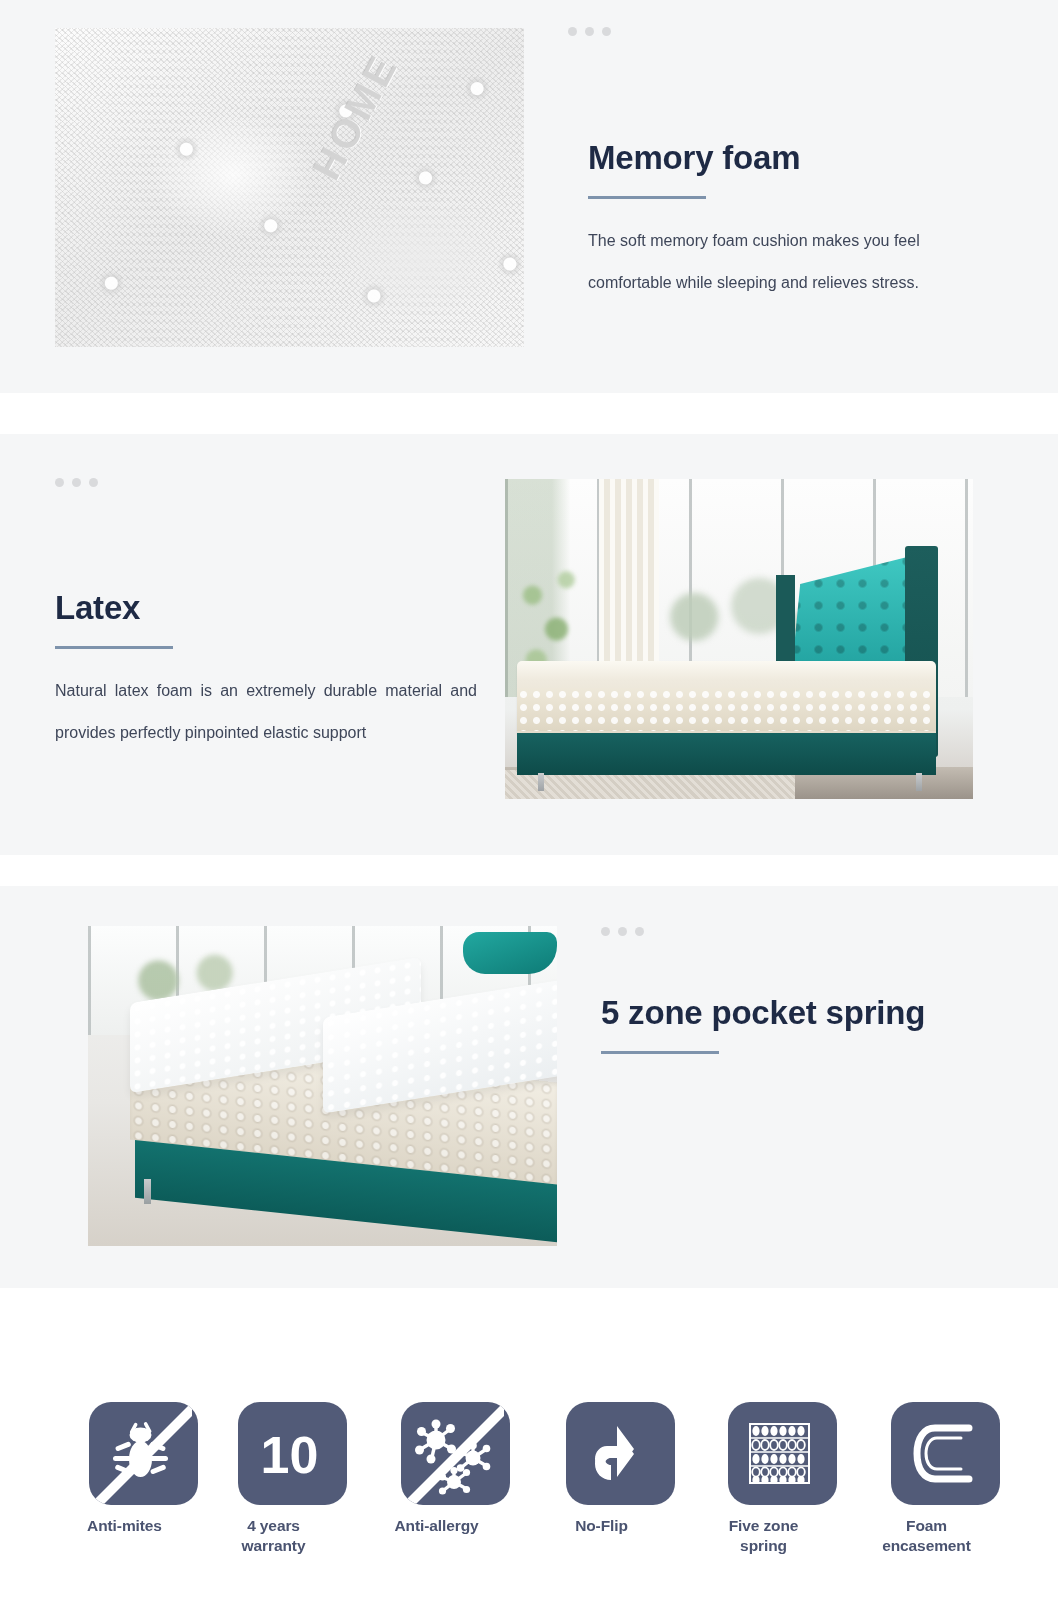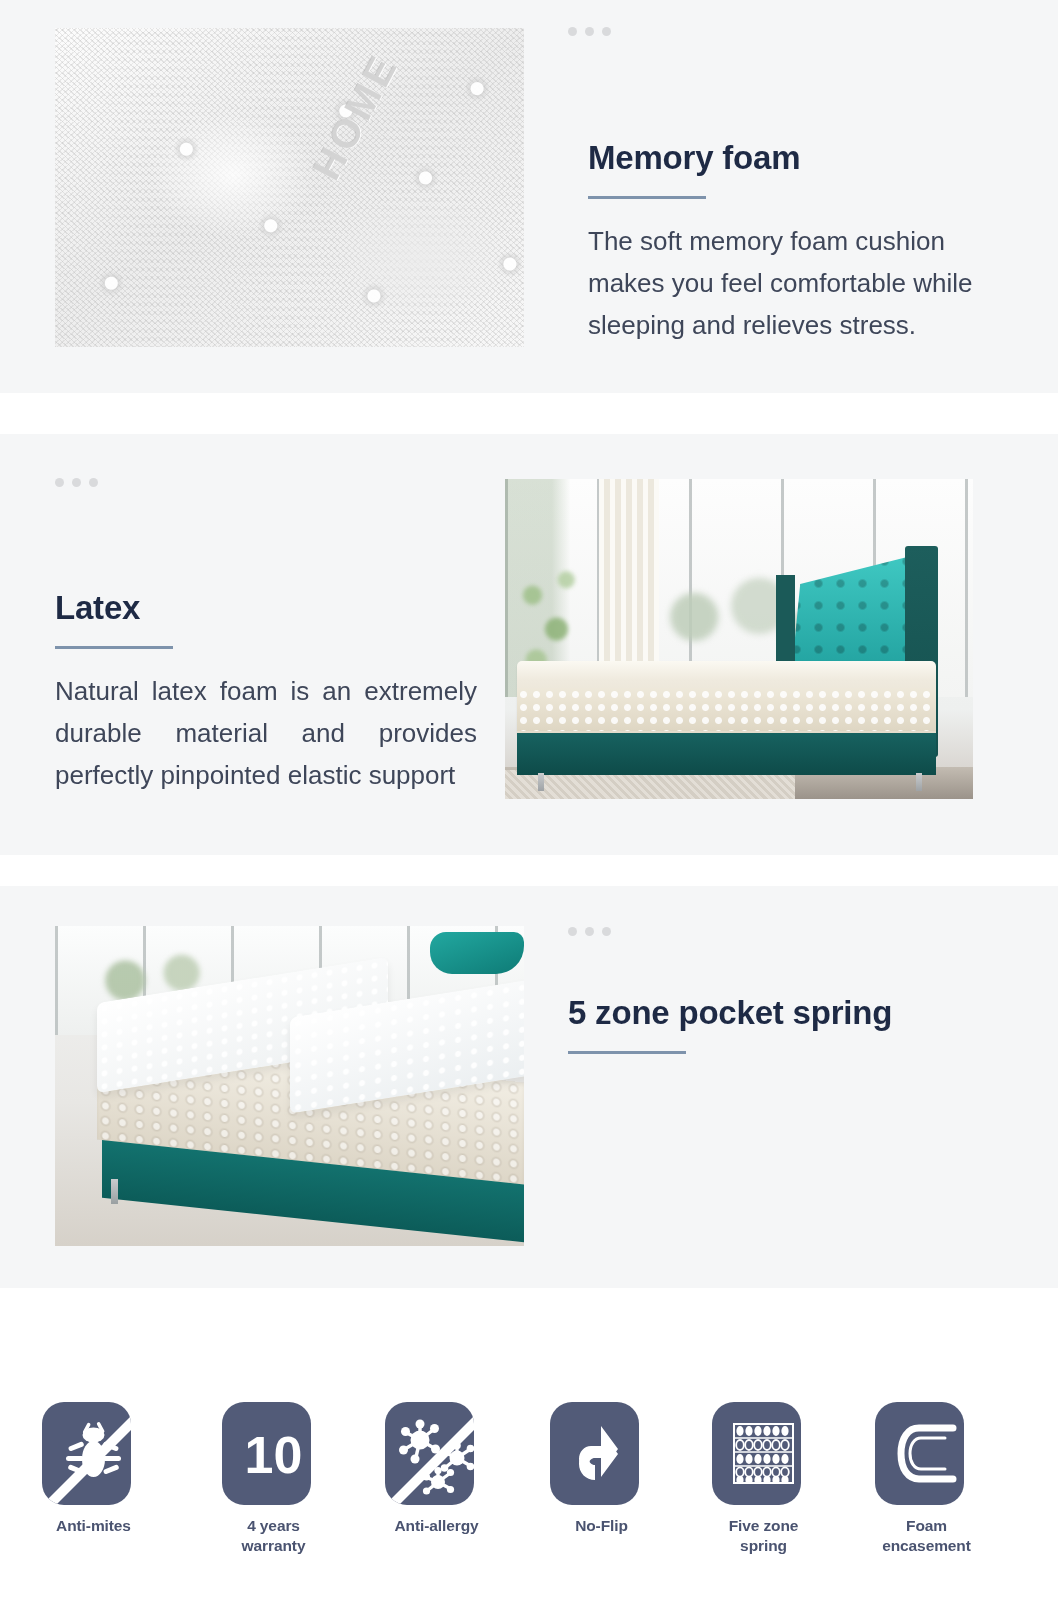--- a/index.html
+++ b/index.html
@@ -38,36 +38,36 @@
   .heading{
     font-size:33px; font-weight:bold; color:#1e2a45;
     letter-spacing:-0.2px; line-height:1.1;
     font-family:"Liberation Sans", sans-serif;
   }
   .rule{
     width:118px; height:3px; background:#7e93ac;
     margin-top:20px; margin-bottom:21px;
   }
   .body{
-    font-size:26px; line-height:42px; color:#3e4659;
+    font-size:16px; line-height:42px; color:#3e4659;
     font-family:"Liberation Sans", sans-serif;
   }
   .body.justify{ text-align:justify; }
 
   
   .badges{
     position:absolute; left:0; top:1330px; width:1058px; height:245px;
     background:#ffffff;
   }
   .badge{
     position:absolute; width:103px; text-align:center;
   }
   .badge .box{
-    width:89px; height:103px; border-radius:22px;
-    background:#525b78; position:relative; overflow:hidden;
+    width:109px; height:103px; border-radius:22px;
+    background:#525b78; position:relative; overflow:hidden;margin-left:16px;
   }
   .badge .box svg{ position:absolute; left:0; top:0; }
   .badge .cap{
     margin-top:11px;
     font-size:15.5px; font-weight:bold; color:#4a5370;
     line-height:20px; letter-spacing:-0.1px;
     font-family:"Liberation Sans", sans-serif;
   }
 
   
@@ -291,21 +291,21 @@
       </div>
 
       <div class="txt" style="left:55px;top:156px;width:422px;">
         <h2 class="heading">Latex</h2>
         <div class="rule"></div>
         <p class="body justify">Natural latex foam is an extremely durable material and provides perfectly pinpointed elastic support</p>
       </div>
     </div>
   </section>
 
-  <section class="feature" style="top:886px;height:402px;">
+  <section class="feature" style="top:886px;height:402px;padding-left:33px;">
     <div class="inner">
       <div class="photo" style="left:55px;top:40px;width:469px;height:320px;">
         <div class="ph-canvas bed3">
           <div class="win3"></div>
           <div class="green3"></div>
           <div class="floor3"></div>
           <div class="pillow"></div>
           <div class="base3"></div>
           <div class="side"></div>
           <div class="top-a"></div>
@@ -322,21 +322,21 @@
 
       <div class="txt" style="left:568px;top:109px;width:400px;">
         <h2 class="heading">5 zone pocket spring</h2>
         <div class="rule"></div>
       </div>
     </div>
   </section>
 
   <div class="badges">
 
-    <div class="badge" style="left:42px;top:72px;">
+    <div class="badge" style="left:73px;top:72px;">
       <div class="box">
         <svg width="103" height="103" viewBox="0 0 103 103">
           <g fill="#ffffff">
             <ellipse cx="51.5" cy="33" rx="11" ry="7.5"></ellipse>
             <ellipse cx="51.5" cy="57" rx="11.5" ry="18"></ellipse>
             <rect x="49.5" y="36" width="4" height="38" rx="2"></rect>
             <rect x="26" y="42" width="16" height="5" rx="2.5" transform="rotate(-22 34 44)"></rect>
             <rect x="24" y="54" width="18" height="5" rx="2.5"></rect>
             <rect x="26" y="65" width="16" height="5" rx="2.5" transform="rotate(22 34 67)"></rect>
             <rect x="61" y="42" width="16" height="5" rx="2.5" transform="rotate(22 69 44)"></rect>

